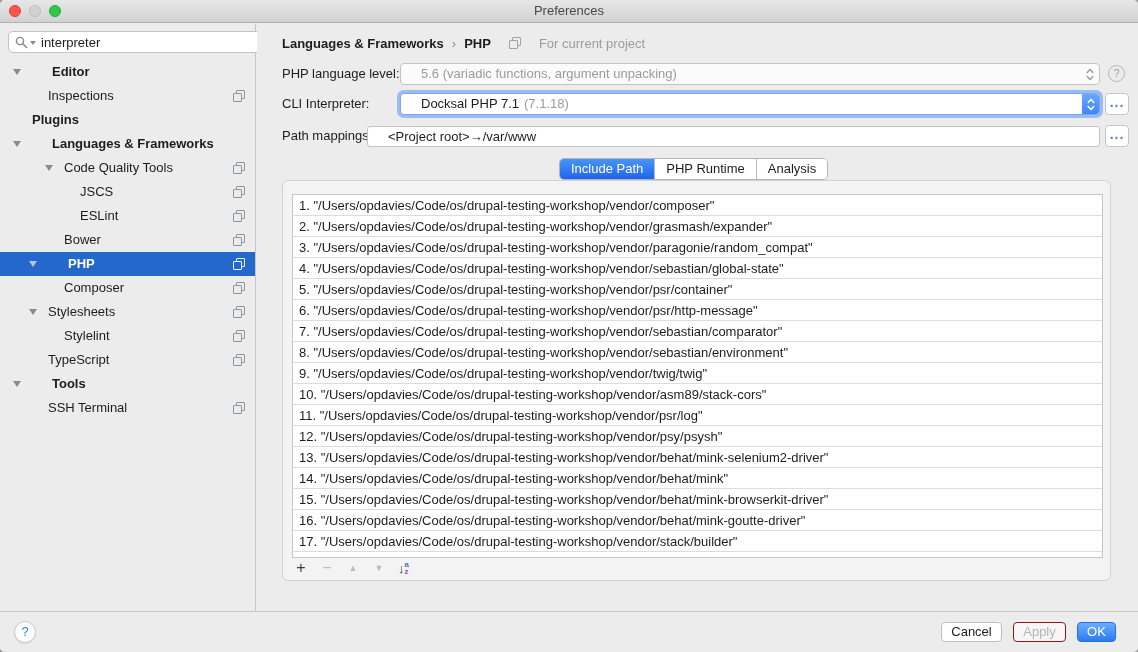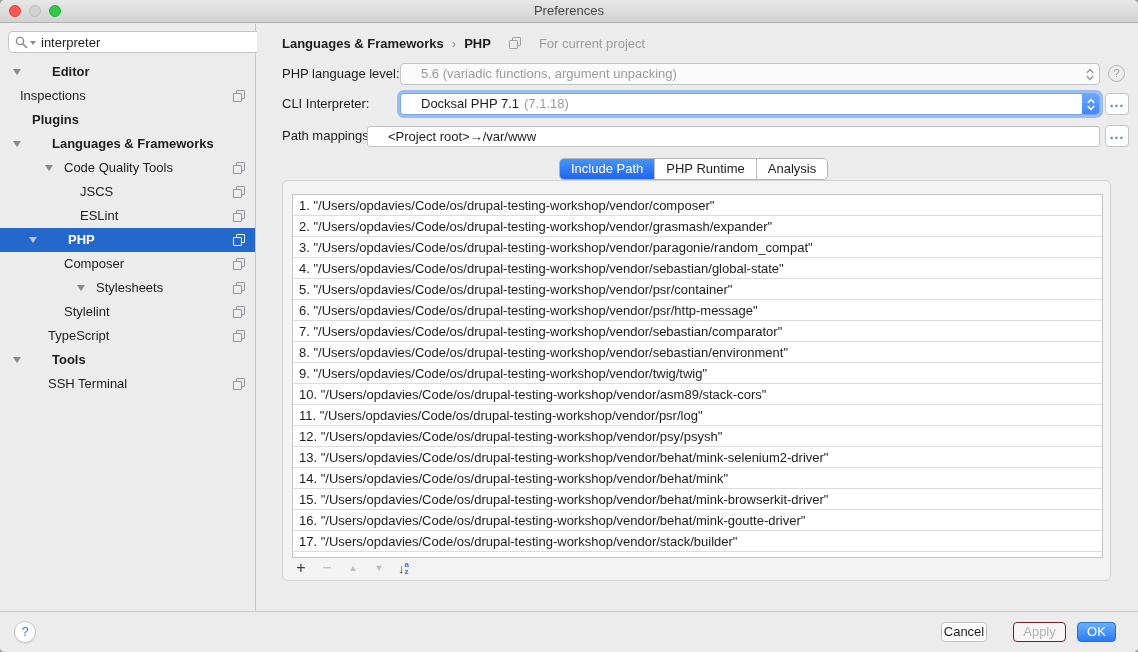--- a/index.html
+++ b/index.html
@@ -103,21 +103,21 @@
   .sortic .az { display:flex; flex-direction:column; font-size:8px; line-height:7px; font-weight:bold; }
   .sortic .a { color:#3d6fc4; }
   .sortic .z { color:#8b57b0; }
 
   
   .footer { position:absolute; left:0; right:0; bottom:0; height:41px; background:#ececec; border-top:1px solid #c9c9c9; }
   .helpbtn { position:absolute; left:14px; top:9px; width:22px; height:22px; border-radius:50%;
     background:#fff; border:1px solid #c9c9c9; color:#2e7ceb; text-align:center; line-height:20px;
     font-size:13px; box-shadow:0 1px 1px rgba(0,0,0,.08); }
   .btn { position:absolute; top:10px; height:20px; border-radius:4px; font-size:13px; text-align:center; line-height:18px; }
-  #btn-cancel { left:941px; width:46px; background:#fff; border:1px solid #c0c0c0; color:#1d1d1d; }
+  #btn-cancel { left:941px; width:61px; background:#fff; border:1px solid #c0c0c0; color:#1d1d1d; }
   #btn-apply  { left:1013px; width:53px; background:#f6f6f6; border:1px solid #7f1d1d; color:#b4b4b4; }
   #btn-ok     { left:1077px; width:39px; background:linear-gradient(#6aaefa,#2d7bf4); border:1px solid #2a6fe0; color:#fff; }
 </style>
 </head>
 <body>
 
 <div class="window">
 
   <div class="titlebar">
     <span class="tl tl-red"></span>
@@ -131,29 +131,30 @@
       <svg class="mag" width="13" height="13" viewBox="0 0 13 13">
         <circle cx="5" cy="5" r="3.6" fill="none" stroke="#8a8a8a" stroke-width="1.4"></circle>
         <line x1="8" y1="8" x2="11.5" y2="11.5" stroke="#8a8a8a" stroke-width="1.6" stroke-linecap="round"></line>
       </svg>
       <span class="magdrop"></span>
       <input type="text" value="interpreter" style="">
       <span class="clear">✕</span>
     </div>
     <div class="tree">
         <div class="trow bold" style="padding-left: 32px;"><span class="tri" style="left: 13px;"></span><span class="tlabel">Editor</span></div>
-        <div class="trow" style="padding-left: 20px;"><span class="tlabel">Inspections</span><span class="copyic"></span></div>
+        <div class="trow" style="padding-left: 48px;"><span class="tlabel">Inspections</span><span class="copyic"></span></div>
         <div class="trow bold" style="padding-left: 12px;"><span class="tlabel">Plugins</span></div>
         <div class="trow bold" style="padding-left: 32px;"><span class="tri" style="left: 13px;"></span><span class="tlabel">Languages &amp; Frameworks</span></div>
         <div class="trow" style="padding-left: 64px;"><span class="tri" style="left: 45px;"></span><span class="tlabel">Code Quality Tools</span><span class="copyic"></span></div>
         <div class="trow" style="padding-left: 80px;"><span class="tlabel">JSCS</span><span class="copyic"></span></div>
         <div class="trow" style="padding-left: 80px;"><span class="tlabel">ESLint</span><span class="copyic"></span></div>
+        <div class="trow" style="padding-left: 64px;"><span class="tlabel">Bower</span><span class="copyic"></span></div>
         <div class="trow sel bold" style="padding-left: 48px;"><span class="tri" style="left: 29px;"></span><span class="tlabel">PHP</span><span class="copyic"></span></div>
         <div class="trow" style="padding-left: 64px;"><span class="tlabel">Composer</span><span class="copyic"></span></div>
-        <div class="trow" style="padding-left: 48px; margin-left: 48px;"><span class="tri" style="left: 29px;"></span><span class="tlabel">Stylesheets</span><span class="copyic"></span></div>
+        <div class="trow" style="padding-left: 48px;"><span class="tri" style="left: 29px;"></span><span class="tlabel">Stylesheets</span><span class="copyic"></span></div>
         <div class="trow" style="padding-left: 64px;"><span class="tlabel">Stylelint</span><span class="copyic"></span></div>
         <div class="trow" style="padding-left: 48px;"><span class="tlabel">TypeScript</span><span class="copyic"></span></div>
         <div class="trow bold" style="padding-left: 32px;"><span class="tri" style="left: 13px;"></span><span class="tlabel">Tools</span></div>
         <div class="trow" style="padding-left: 48px;"><span class="tlabel">SSH Terminal</span><span class="copyic"></span></div>
       </div>
   </div>
 
   <div class="main">
 
     <div class="crumbs">

